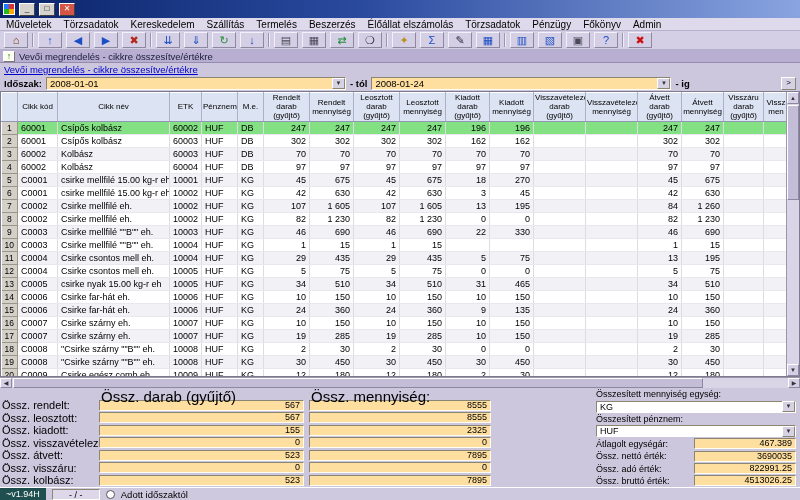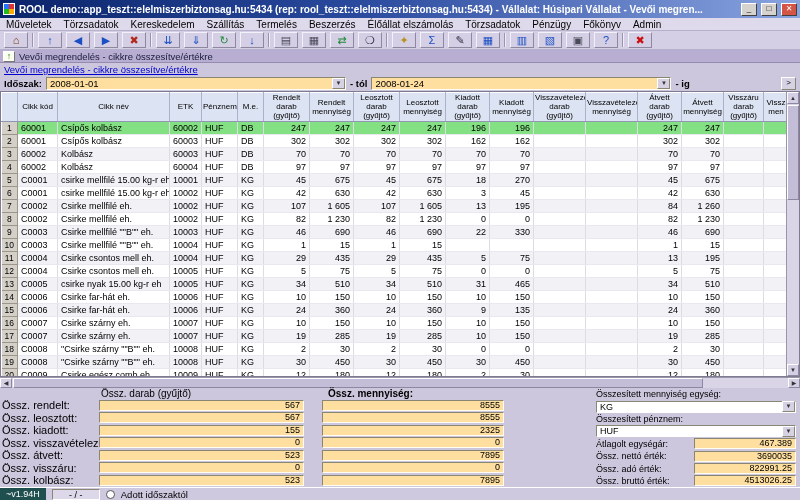--- a/index.html
+++ b/index.html
@@ -54,48 +54,47 @@
   .vscroll{position:absolute;right:0;top:0;bottom:0;width:13px;background:#d9d5e6;border-left:1px solid #9a96aa;}
   .sbtn{position:absolute;left:0;width:12px;height:12px;background:#d4cfe4;border:1px solid;border-color:#fff #8d88a0 #8d88a0 #fff;font-size:6px;line-height:10px;text-align:center;padding:0;color:#333;}
   .vthumb{position:absolute;left:0;top:13px;width:12px;height:95px;background:#c3bdd8;border:1px solid;border-color:#fff #8d88a0 #8d88a0 #fff;}
   .hscroll{top:377px;height:11px;background:#d9d5e6;border-top:1px solid #9a96aa;}
   .hbtn{position:absolute;top:0;width:12px;height:10px;background:#d4cfe4;border:1px solid;border-color:#fff #8d88a0 #8d88a0 #fff;font-size:6px;line-height:8px;text-align:center;padding:0;color:#333;}
   .hthumb{position:absolute;left:13px;top:0;width:690px;height:10px;background:#c3bdd8;border:1px solid;border-color:#fff #8d88a0 #8d88a0 #fff;}
 
   
   .summary{top:388px;height:99px;}
   .sum-left{position:absolute;left:2px;top:0;width:560px;}
-  .sum-head{position:relative;height:11px;font-size:10px;}
+  .sum-head{position:relative;height:11px;font-size:15px;}
   .sum-head .h1{position:absolute;left:99px;}
-  .sum-head .h2{position:absolute;left:326px;font-weight:bold;}
+  .sum-head .h2{position:absolute;left:309px;}
   .sum-row{display:flex;height:12px;margin-bottom:0.5px;align-items:center;}
   .sum-label{width:97px;font-size:11px;white-space:nowrap;overflow:hidden;}
   .sum-field{width:205px;height:11px;text-align:right;font-size:9px;padding:0 3px;line-height:9px;}
-  .sum-field2{width:182px;margin-left:18px;}
+  .sum-field2{width:182px;margin-left:5px;}
   .sum-right{position:absolute;left:596px;top:0;width:200px;}
   .sr-line{height:12.4px;display:flex;align-items:center;font-size:9px;}
   .sr-label{white-space:nowrap;}
   .sr-select{flex:1;display:flex;align-items:center;height:12px;background:#fff;border:1px solid;border-color:#8a8674 #fff #fff #8a8674;padding-left:3px;}
   .sr-selval{flex:1;font-size:9px;}
   .sr-flabel{flex:1;white-space:nowrap;overflow:hidden;}
   .sr-field{width:102px;height:11px;text-align:right;font-size:9px;padding:0 3px;line-height:9px;flex:none;}
 
   
   .statusbar{top:487px;height:13px;background:#cfc9e0;border-top:1px solid #fff;display:flex;align-items:center;gap:6px;padding:0 0;}
   .version{background:#1f504f;color:#fff;font-size:9px;padding:0 6px;height:13px;line-height:13px;}
   .pager{width:48px;height:11px;background:#dcd8ea;border:1px solid;border-color:#8a8674 #fff #fff #8a8674;text-align:center;font-size:9px;line-height:10px;}
   .radio{width:9px;height:9px;border-radius:50%;background:#fff;border:1px solid #555;display:inline-block;}
   .radio-label{font-size:9.5px;}
 </style>
 </head>
 <body>
 
 <div class="band titlebar">
   <span class="app-icon"></span>
-  <span class="title-text">ROOL demo::app_teszt::elelmiszerbiztonsag.hu:5434 (rep: rool_teszt::elelmiszerbiztonsag.hu:5434) - Vállalat: Húsipari Vállalat - Vevői megren...</span>
   <button class="winbtn">_</button>
   <button class="winbtn">□</button>
   <button class="winbtn close">✕</button>
 </div>
 
 <div class="band menubar">
     <span class="menu-item">Műveletek</span>
     <span class="menu-item">Törzsadatok</span>
     <span class="menu-item">Kereskedelem</span>
     <span class="menu-item">Szállítás</span>

